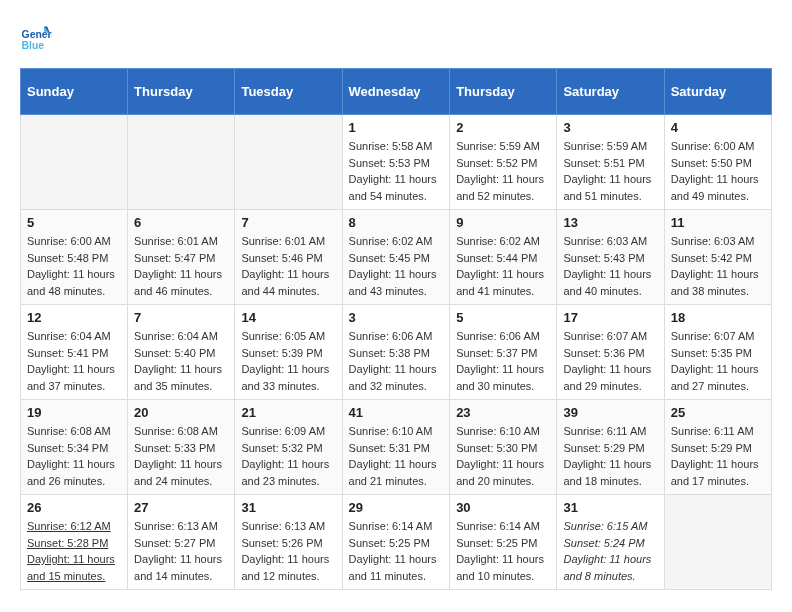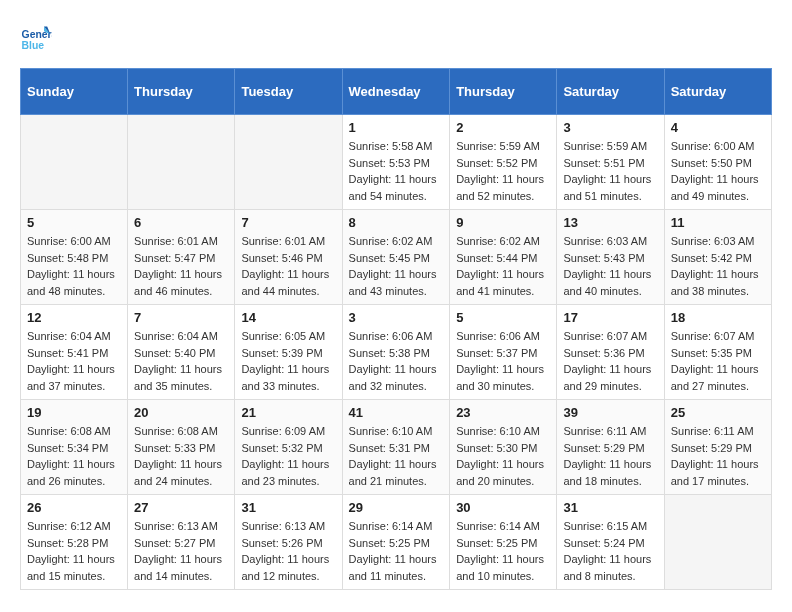--- a/index.html
+++ b/index.html
@@ -297,21 +297,21 @@
           <div class="day-number">25</div>
           <div class="day-detail" style="white-space: pre-line;">Sunrise: 6:11 AM
 Sunset: 5:29 PM
 Daylight: 11 hours
 and 17 minutes.</div>
         </td>
       </tr>
       <tr>
         <td>
           <div class="day-number">26</div>
-          <div class="day-detail" style="white-space: pre-line;">Sunrise: 6:12 AM
+          <div class="day-detail" style="white-space: pre-line; text-decoration: underline;">Sunrise: 6:12 AM
 Sunset: 5:28 PM
 Daylight: 11 hours
 and 15 minutes.</div>
         </td>
         <td>
           <div class="day-number">27</div>
           <div class="day-detail" style="white-space: pre-line;">Sunrise: 6:13 AM
 Sunset: 5:27 PM
 Daylight: 11 hours
 and 14 minutes.</div>
@@ -332,21 +332,21 @@
         </td>
         <td>
           <div class="day-number">30</div>
           <div class="day-detail" style="white-space: pre-line;">Sunrise: 6:14 AM
 Sunset: 5:25 PM
 Daylight: 11 hours
 and 10 minutes.</div>
         </td>
         <td>
           <div class="day-number">31</div>
-          <div class="day-detail" style="white-space: pre-line;">Sunrise: 6:15 AM
+          <div class="day-detail" style="white-space: pre-line; font-style: italic;">Sunrise: 6:15 AM
 Sunset: 5:24 PM
 Daylight: 11 hours
 and 8 minutes.</div>
         </td>
         <td class="empty"></td>
       </tr>
     </tbody>
 </table>
 
 </body></html>

